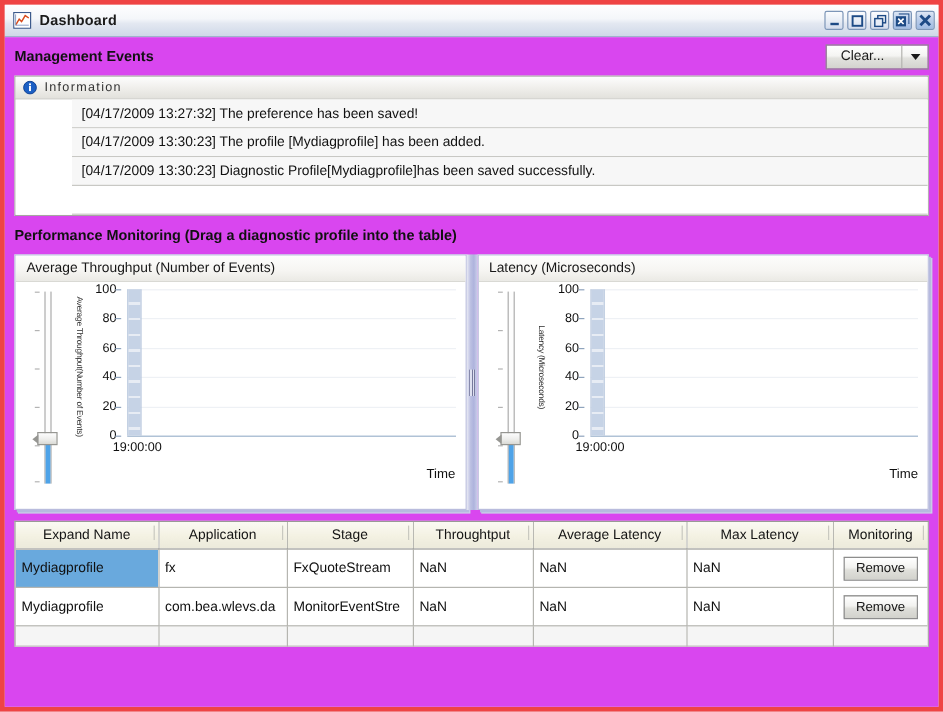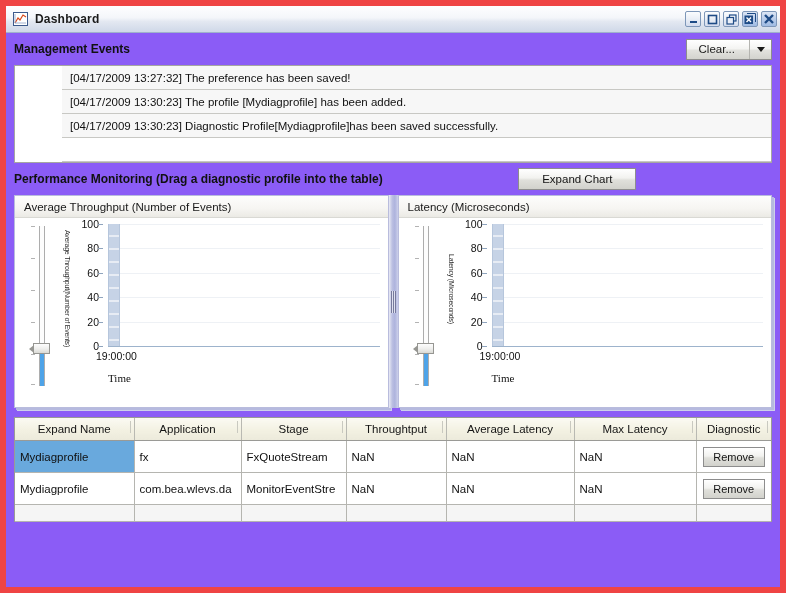--- a/index.html
+++ b/index.html
@@ -15,21 +15,21 @@
     color: #000000;
     overflow: hidden;
   }
 
   
   #window {
     position: absolute;
     left: 0; top: 0;
     width: 786px; height: 593px;
     box-sizing: border-box;
-    border: 6px solid #ef4444;
+    border: 4px solid #ef4444;
     background: #f2f2f0;
     display: flex;
     flex-direction: column;
   }
 
   
   #titlebar {
     height: 27px;
     flex: 0 0 27px;
     background: linear-gradient(to bottom, #fefeff 0%, #f4f6fa 45%, #e3e8f1 60%, #cfd8e8 100%);
@@ -68,21 +68,21 @@
   }
   .winbtn.active {
     background: linear-gradient(to bottom, #dde6f4 0%, #b9ccea 50%, #9fbbe3 100%);
   }
   .winbtn svg { display: block; }
 
   
   #content {
     flex: 1 1 auto;
     position: relative;
-    background: #8b5cf6;
+    background: #d946ef;
     padding: 0 8px;
     box-sizing: border-box;
     display: flex;
     flex-direction: column;
   }
 
   
   .section-row {
     display: flex;
     align-items: center;
@@ -339,24 +339,23 @@
     left: 47px;
     font-size: 10.5px;
     color: #101010;
     transform: translateX(-12px);
     white-space: nowrap;
   }
   .axis-label-x {
     position: absolute;
     top: 148px;
     left: 47px; right: 2px;
-    text-align: left;
+    text-align: right;
     font-size: 11px;
     color: #101010;
-    font-family: Liberation Serif, serif;
   }
 
   
   .threshold-ctrl {
     position: absolute;
     right: 40px;
     top: 8px;
     display: flex;
     align-items: center;
     gap: 8px;
@@ -496,34 +495,41 @@
       <div id="clear-button">
         <div id="clear-label">Clear...</div>
         <div id="clear-arrow-box">
           <span class="caret-down"></span>
         </div>
       </div>
     </div>
 
     <div id="messages-panel">
 
+      <div class="msg-group-header">
+        <svg width="12" height="12" viewBox="0 0 12 12">
+          <circle cx="6" cy="6" r="5.3" fill="#1b5fc4" stroke="#0d3f91" stroke-width="0.8"></circle>
+          <rect x="5.2" y="4.6" width="1.6" height="4.3" fill="#ffffff"></rect>
+          <rect x="5.2" y="2.5" width="1.6" height="1.5" fill="#ffffff"></rect>
+        </svg>
+        <span class="ghlabel">Information</span>
+      </div>
 
       <div class="msg-list">
         <div class="msg-row">[04/17/2009 13:27:32] The preference has been saved!</div>
         <div class="msg-row">[04/17/2009 13:30:23] The profile [Mydiagprofile] has been added.</div>
         <div class="msg-row">[04/17/2009 13:30:23] Diagnostic Profile[Mydiagprofile]has been saved successfully.</div>
         <div class="msg-row blank"></div>
       </div>
 
 
     </div>
 
     <div class="section-row">
       <div class="section-title">Performance Monitoring (Drag a diagnostic profile into the table)</div>
-      <button class="remove-btn" style="width:118px;height:22px;font-size:11.5px;">Expand Chart</button>
     </div>
 
     <div id="charts-area">
 
       <div class="chart-panel">
         <div class="chart-title">Average Throughput (Number of Events)</div>
         <div class="chart-body">
 
           <div class="vslider">
             <div class="ticks">
@@ -642,21 +648,21 @@
             <col style="width:null">
         </colgroup>
         <thead>
           <tr>
             <th><span>Expand Name</span><span class="colsep"></span></th>
             <th><span>Application</span><span class="colsep"></span></th>
             <th><span>Stage</span><span class="colsep"></span></th>
             <th><span>Throughtput</span><span class="colsep"></span></th>
             <th><span>Average Latency</span><span class="colsep"></span></th>
             <th><span>Max Latency</span><span class="colsep"></span></th>
-            <th><span>Diagnostic</span><span class="colsep"></span></th>
+            <th><span>Monitoring</span><span class="colsep"></span></th>
           </tr>
         </thead>
         <tbody>
           <tr class="selected">
             <td class="pname">Mydiagprofile</td>
             <td>fx</td>
             <td>FxQuoteStream</td>
             <td>NaN</td>
             <td>NaN</td>
             <td>NaN</td>

